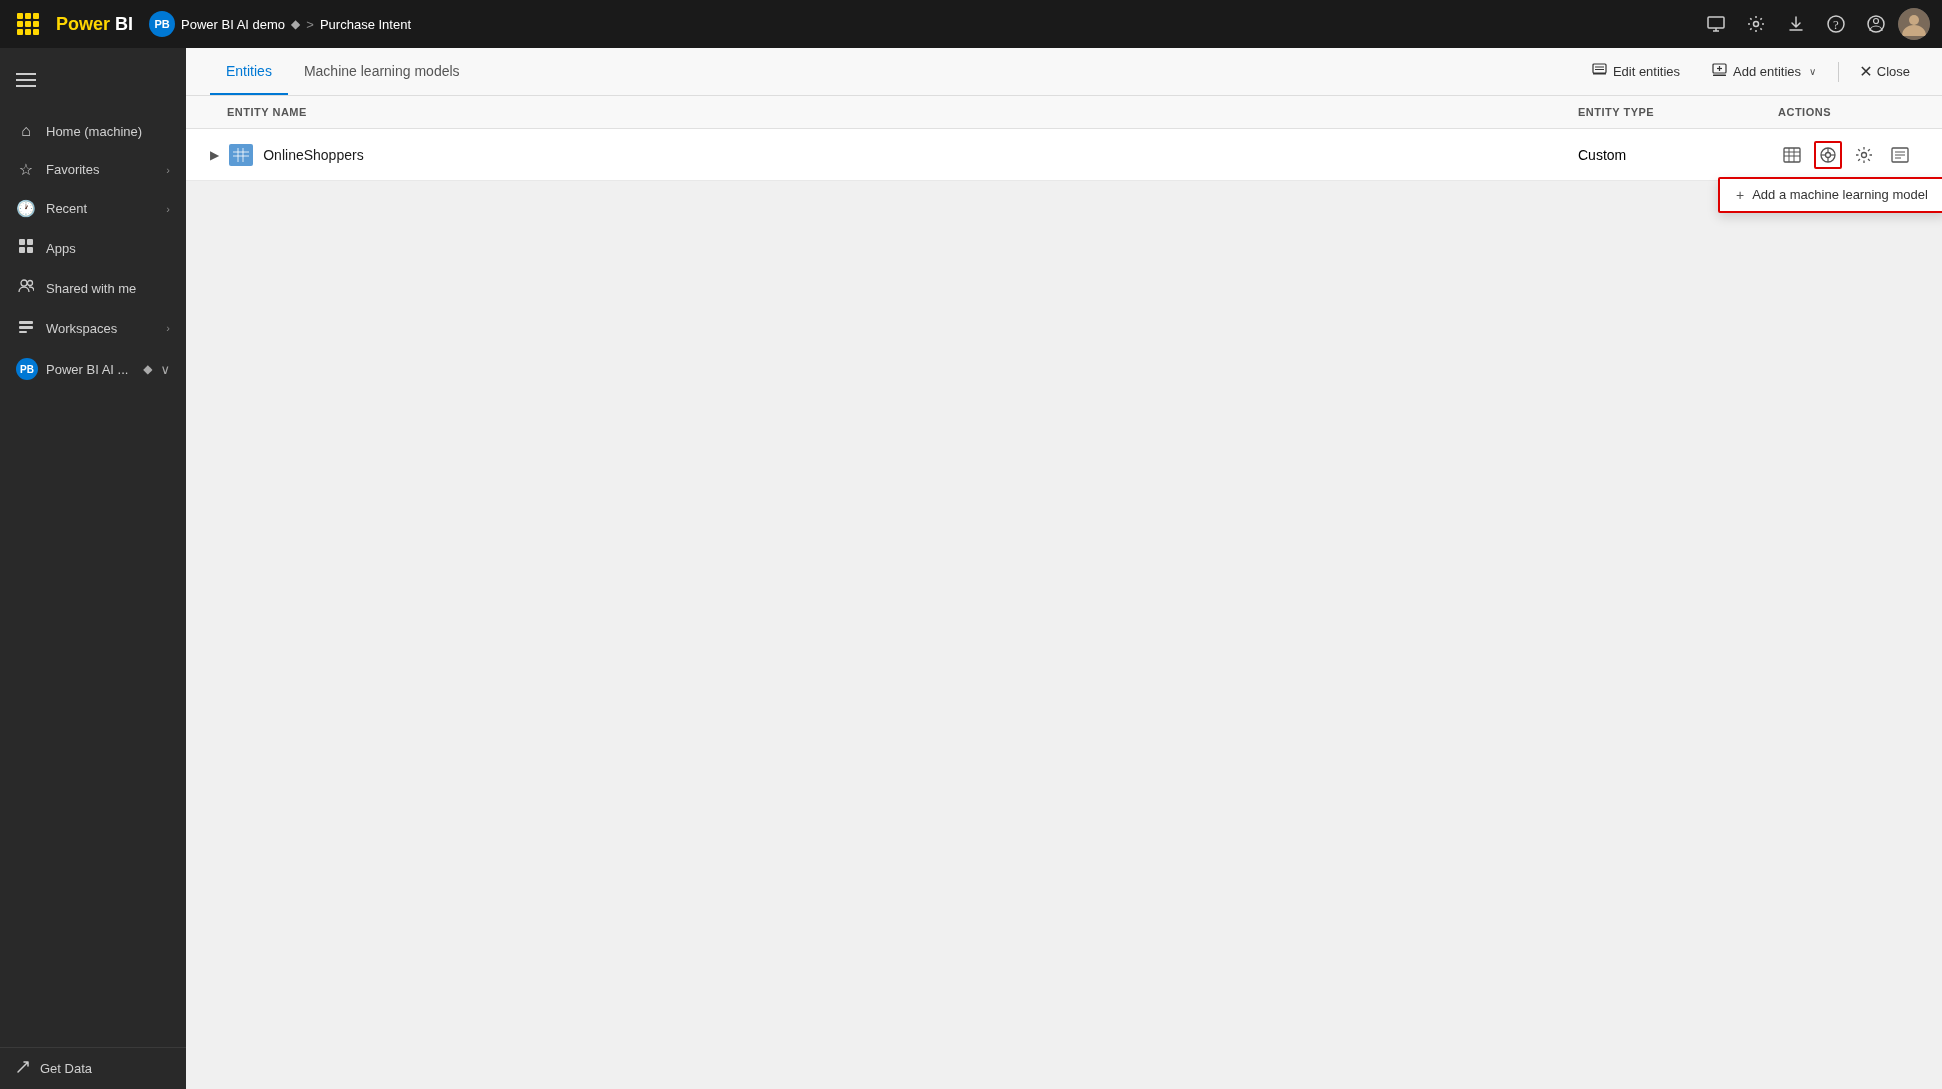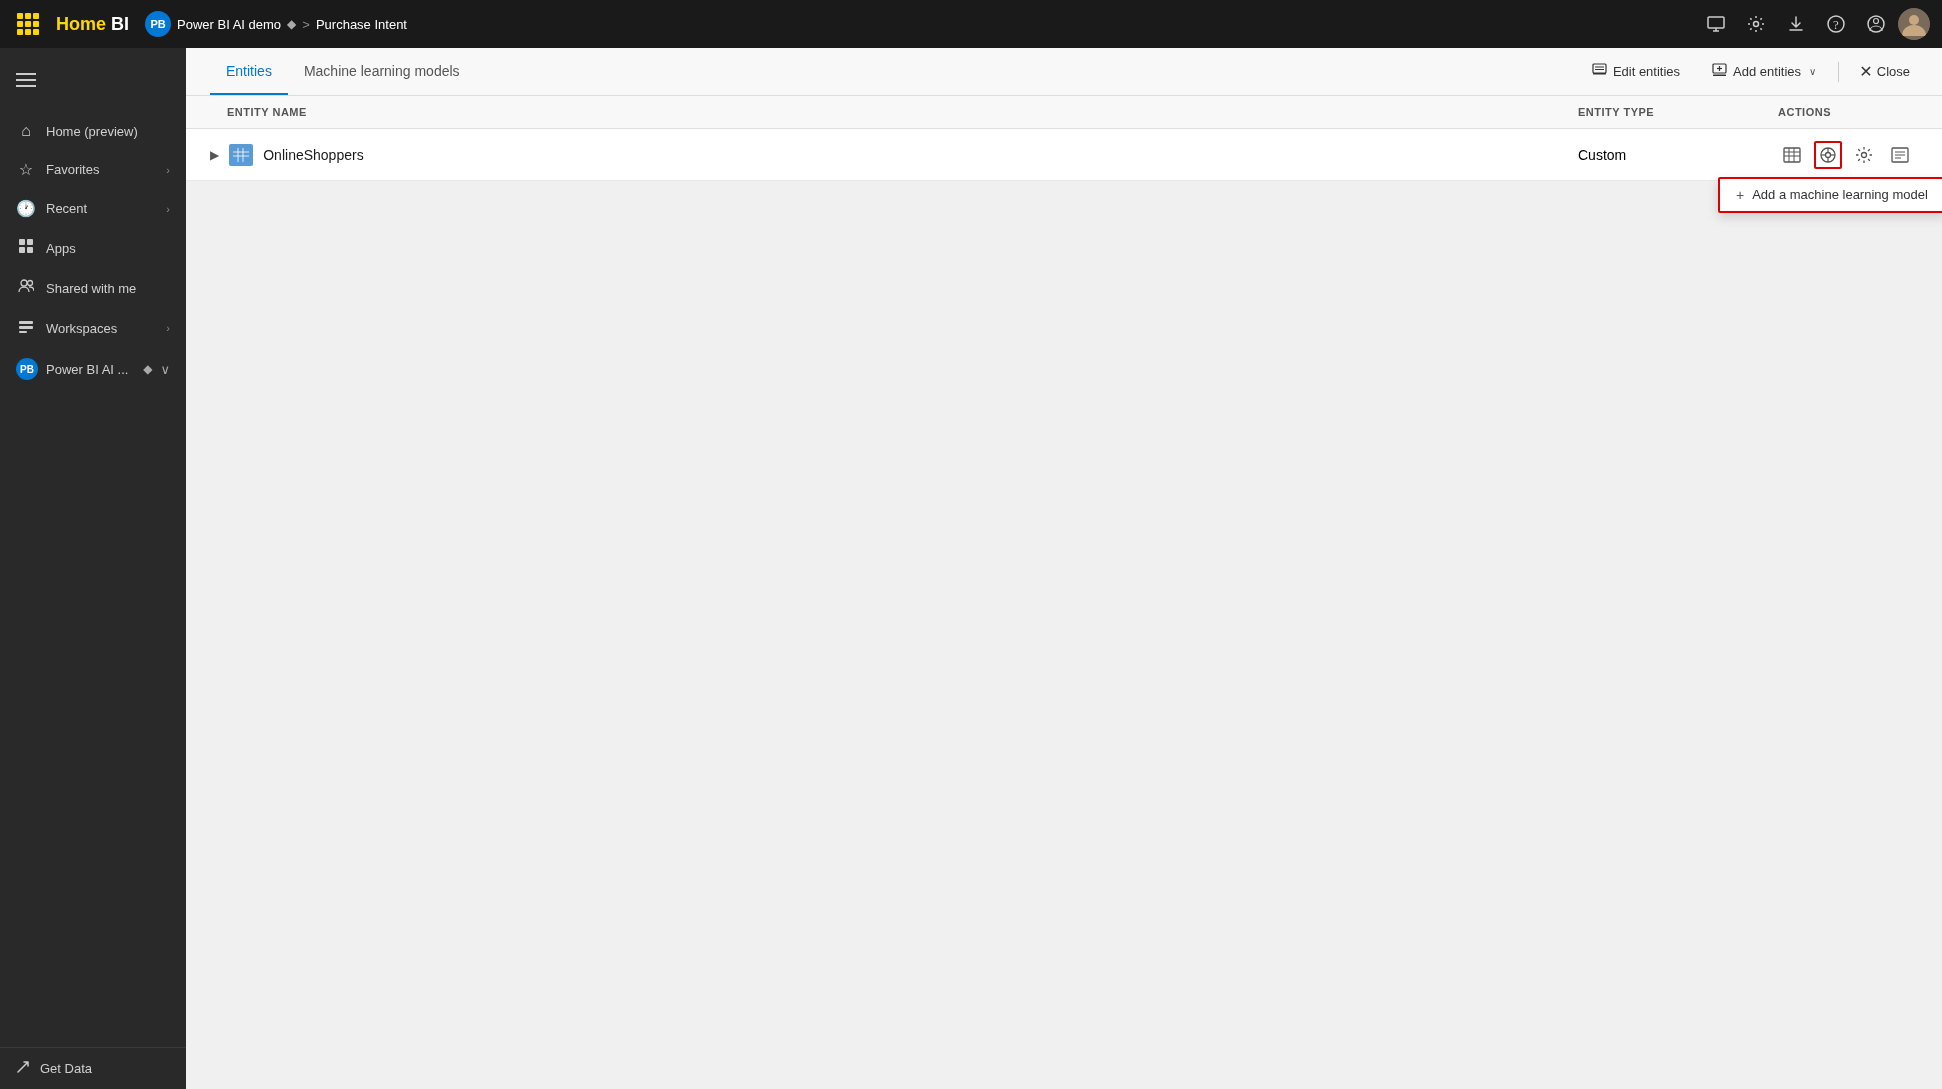--- a/index.html
+++ b/index.html
@@ -245,21 +245,21 @@
         <div class="waffle-dot"></div>
       <div class="waffle-dot"></div>
         <div class="waffle-dot"></div>
         <div class="waffle-dot"></div>
       <div class="waffle-dot"></div>
         <div class="waffle-dot"></div>
         <div class="waffle-dot"></div>
     </div>
   </div>
   <div class="topbar-logo">
-    <span>Home</span> BI
+    <span>Power</span> BI
   </div>
   <div class="topbar-breadcrumb">
     <div class="avatar-circle">PB</div>
     <span class="breadcrumb-name">Power BI AI demo</span>
     <span class="diamond-icon">◆</span>
     <span class="breadcrumb-sep">&gt;</span>
     <span class="breadcrumb-name">Purchase Intent</span>
   </div>
   <div class="topbar-spacer"></div>
   <div class="topbar-actions">
@@ -312,21 +312,21 @@
         <svg width="20" height="16" viewBox="0 0 20 16">
           <line x1="0" y1="2" x2="20" y2="2" stroke="#ccc" stroke-width="2"></line>
           <line x1="0" y1="8" x2="20" y2="8" stroke="#ccc" stroke-width="2"></line>
           <line x1="0" y1="14" x2="20" y2="14" stroke="#ccc" stroke-width="2"></line>
         </svg>
       </div>
     </div>
 
     <div class="sidebar-item">
       <span class="item-icon">⌂</span>
-      <span class="item-label">Home (preview)</span>
+      <span class="item-label">Home (machine)</span>
     </div>
     <div class="sidebar-item">
       <span class="item-icon">☆</span>
       <span class="item-label">Favorites</span>
       <span class="item-chevron">›</span>
     </div>
     <div class="sidebar-item">
       <span class="item-icon">🕐</span>
       <span class="item-label">Recent</span>
       <span class="item-chevron">›</span>

